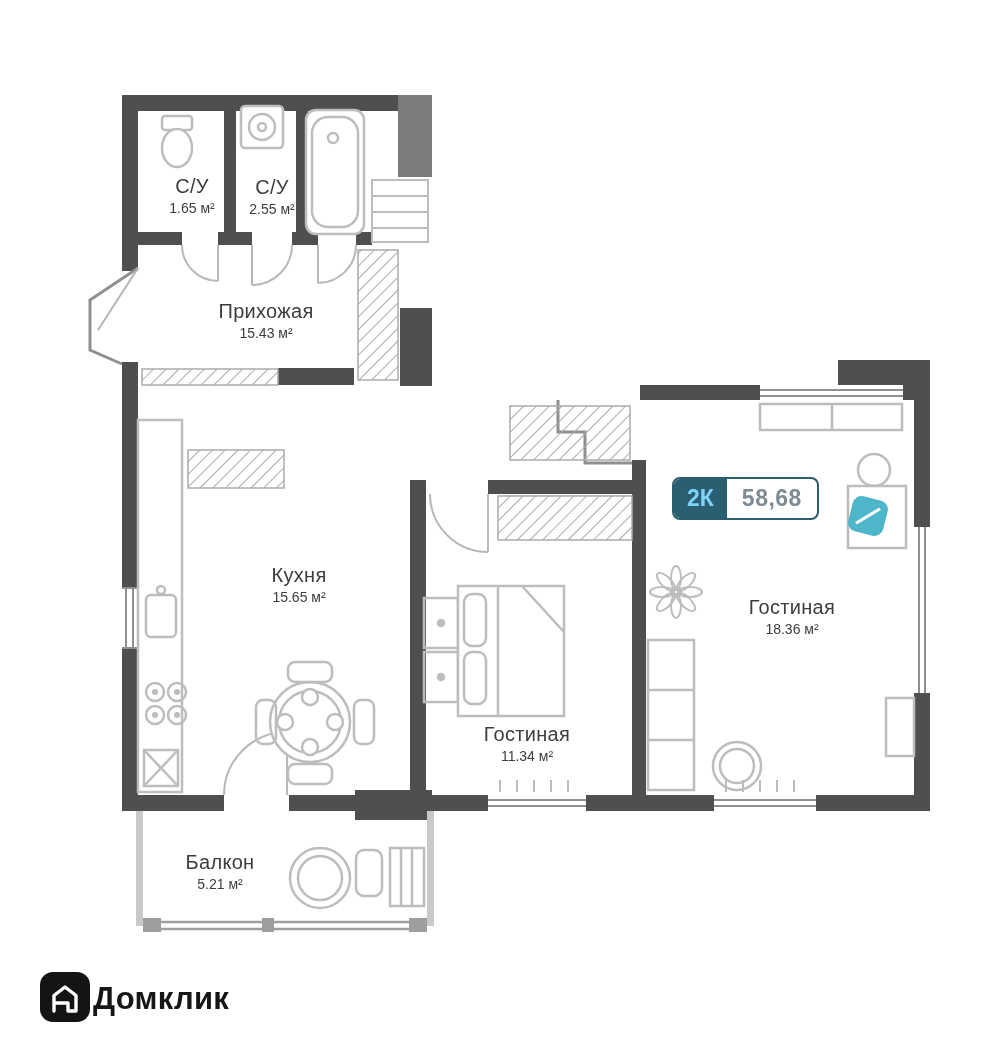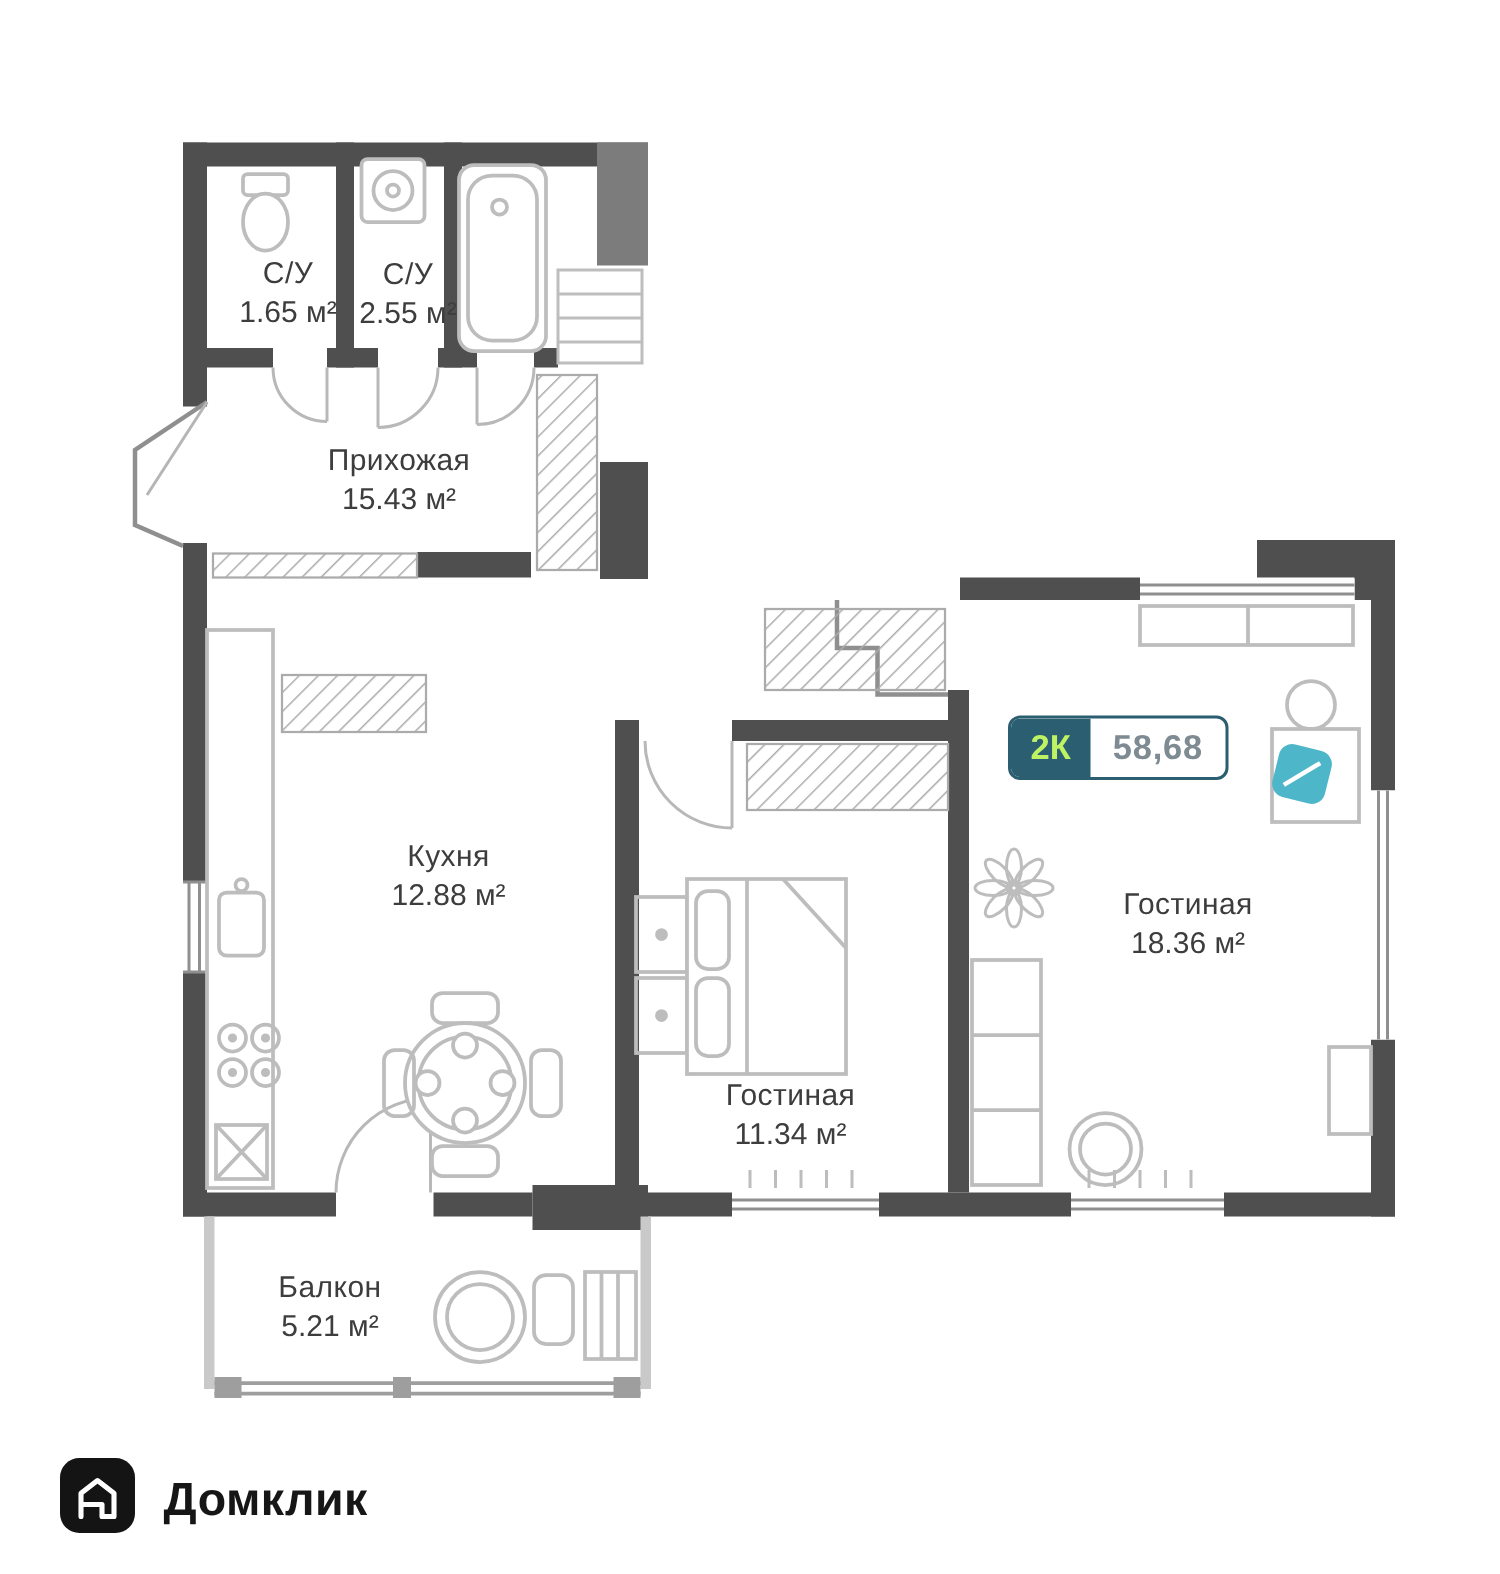--- a/index.html
+++ b/index.html
@@ -6,37 +6,37 @@
   .canvas{
     position:relative;width:1000px;height:1049px;background:#ffffff;
     font-family:"Liberation Sans",sans-serif;overflow:hidden;
   }
   .plan-svg{position:absolute;left:0;top:0;}
   .room-label{
     position:absolute;transform:translate(-50%,-50%);
     text-align:center;color:#3d3d3d;line-height:1.28;white-space:nowrap;
   }
   .room-name{font-size:20px;letter-spacing:.3px;}
-  .room-area{font-size:20px;}
+  .room-area{font-size:14px;}
   .badge{
     position:absolute;left:672px;top:477px;height:43px;
     display:flex;align-items:stretch;background:#ffffff;
     border:2px solid #2b5e70;border-radius:8px;overflow:hidden;
     box-sizing:border-box;
   }
   .badge-type{
-    background:#2b5e70;color:#bef264;font-weight:700;font-size:23px;
+    background:#2b5e70;color:#7dd3fc;font-weight:700;font-size:23px;
     display:flex;align-items:center;padding:0 13px;
   }
   .badge-area{
     color:#7e8b93;font-weight:600;font-size:23px;
     display:flex;align-items:center;padding:10px 15px;letter-spacing:.5px;
   }
   .logo{
-    position:absolute;left:38px;top:970px;display:flex;align-items:center;gap:17px;
+    position:absolute;left:38px;top:970px;display:flex;align-items:center;gap:1px;
   }
   .logo-text{font-size:31px;font-weight:700;color:#161616;letter-spacing:.3px;}
 </style>
 </head>
 <body>
 
 <div class="canvas">
 
   <svg class="plan-svg" width="1000" height="1049" viewBox="0 0 1000 1049">
     <defs>
@@ -253,21 +253,21 @@
   <div class="room-label" style="left:272px;top:197px">
     <div class="room-name">С/У</div>
     <div class="room-area">2.55 м²</div>
   </div>
   <div class="room-label" style="left:266px;top:321px">
     <div class="room-name">Прихожая</div>
     <div class="room-area">15.43 м²</div>
   </div>
   <div class="room-label" style="left:299px;top:585px">
     <div class="room-name">Кухня</div>
-    <div class="room-area">12.88 м²</div>
+    <div class="room-area">15.65 м²</div>
   </div>
   <div class="room-label" style="left:527px;top:744px">
     <div class="room-name">Гостиная</div>
     <div class="room-area">11.34 м²</div>
   </div>
   <div class="room-label" style="left:792px;top:617px">
     <div class="room-name">Гостиная</div>
     <div class="room-area">18.36 м²</div>
   </div>
   <div class="room-label" style="left:220px;top:872px">

